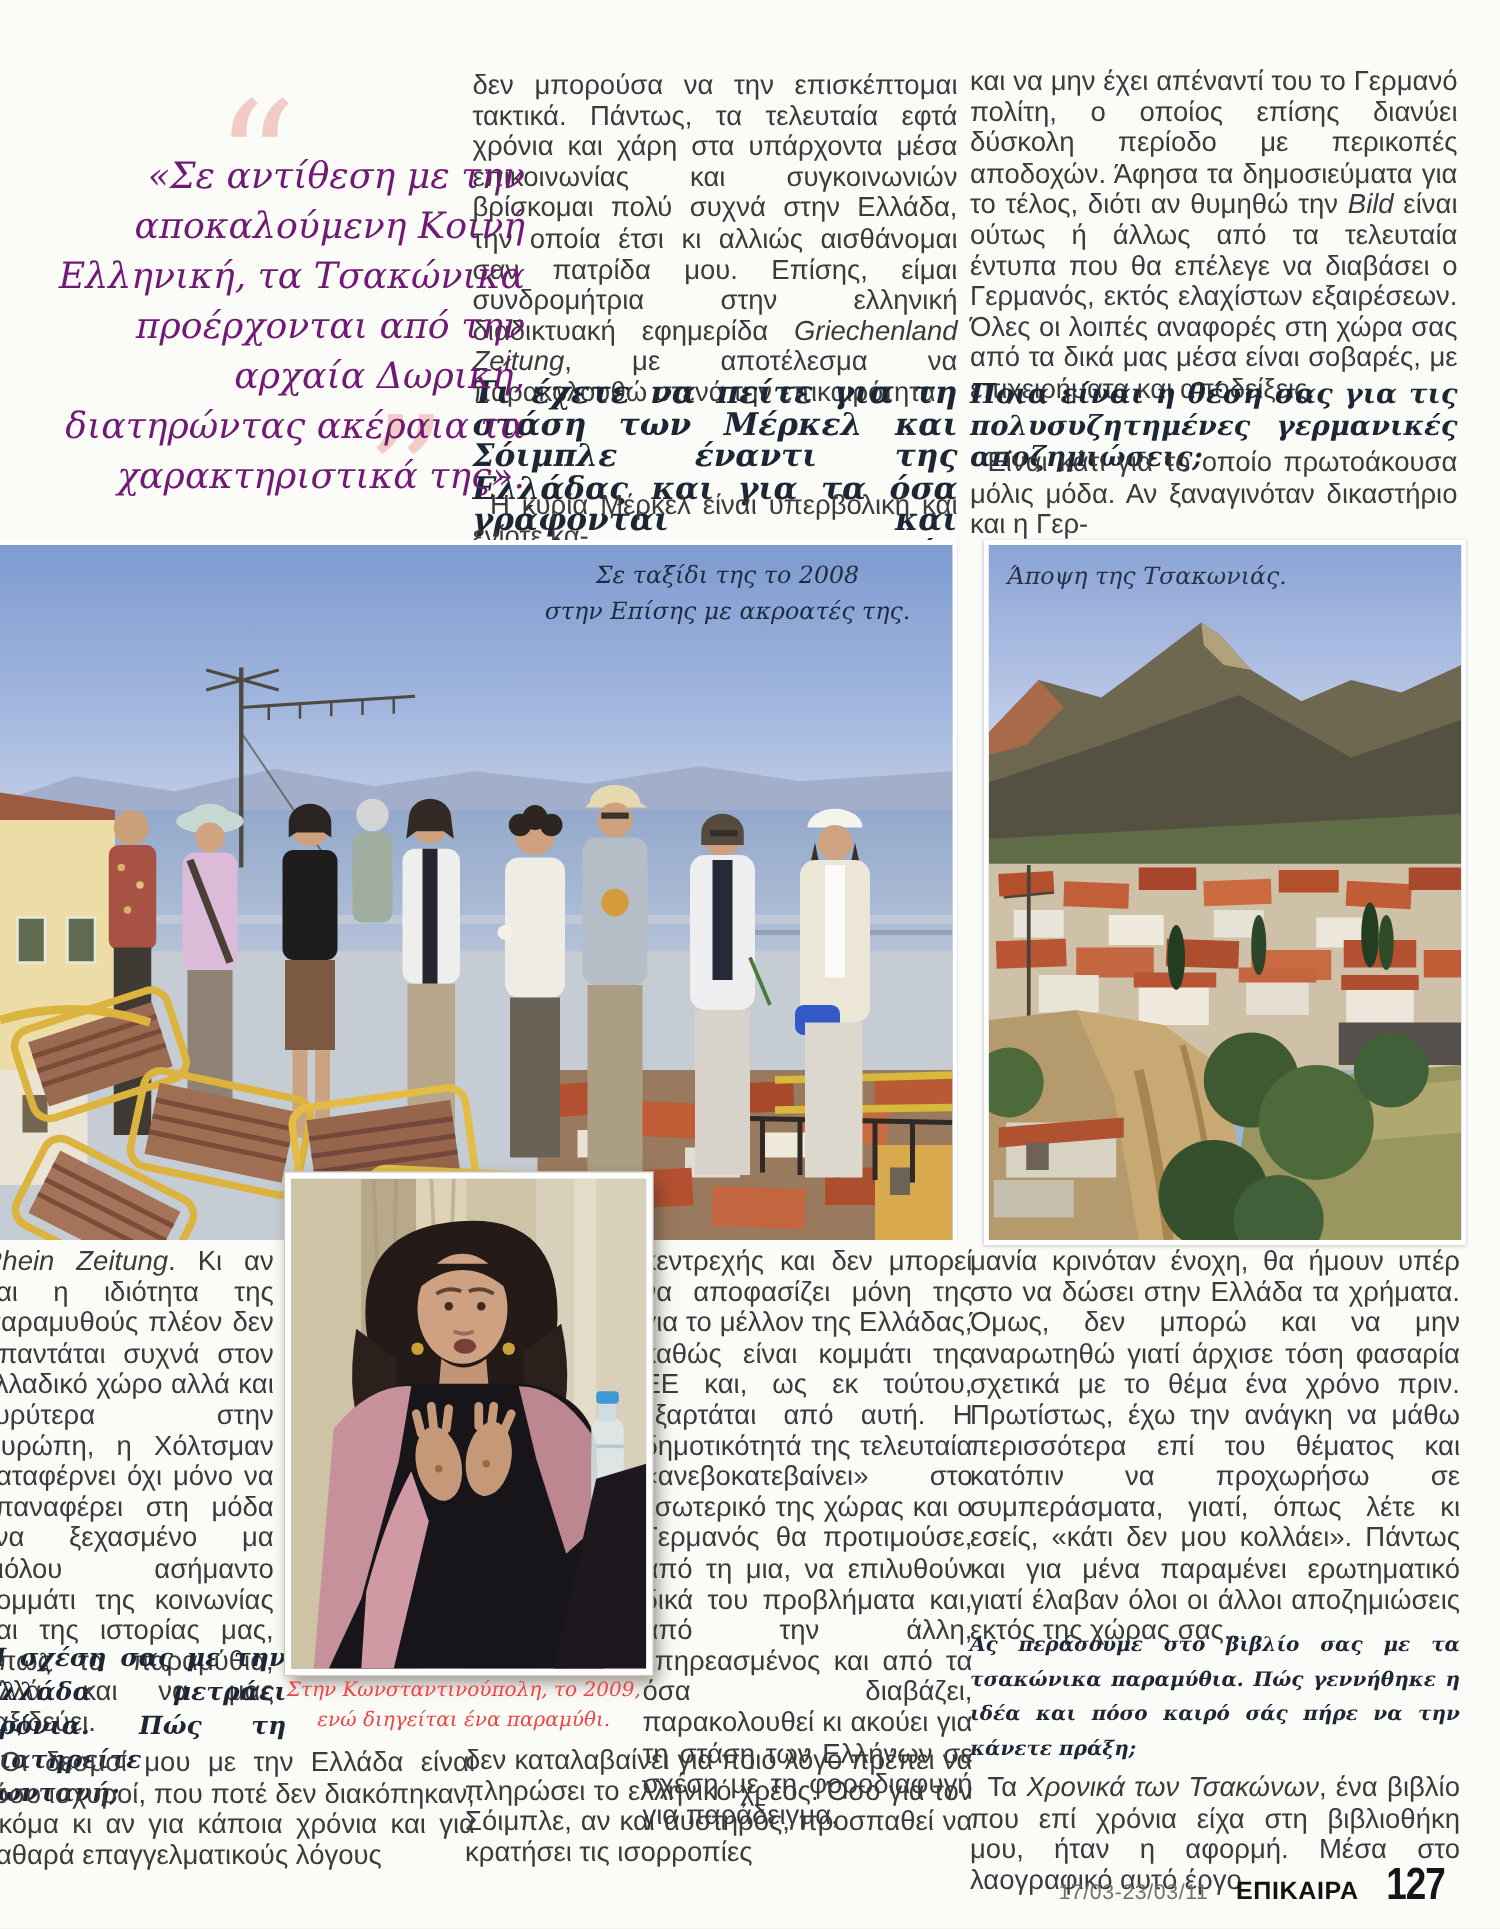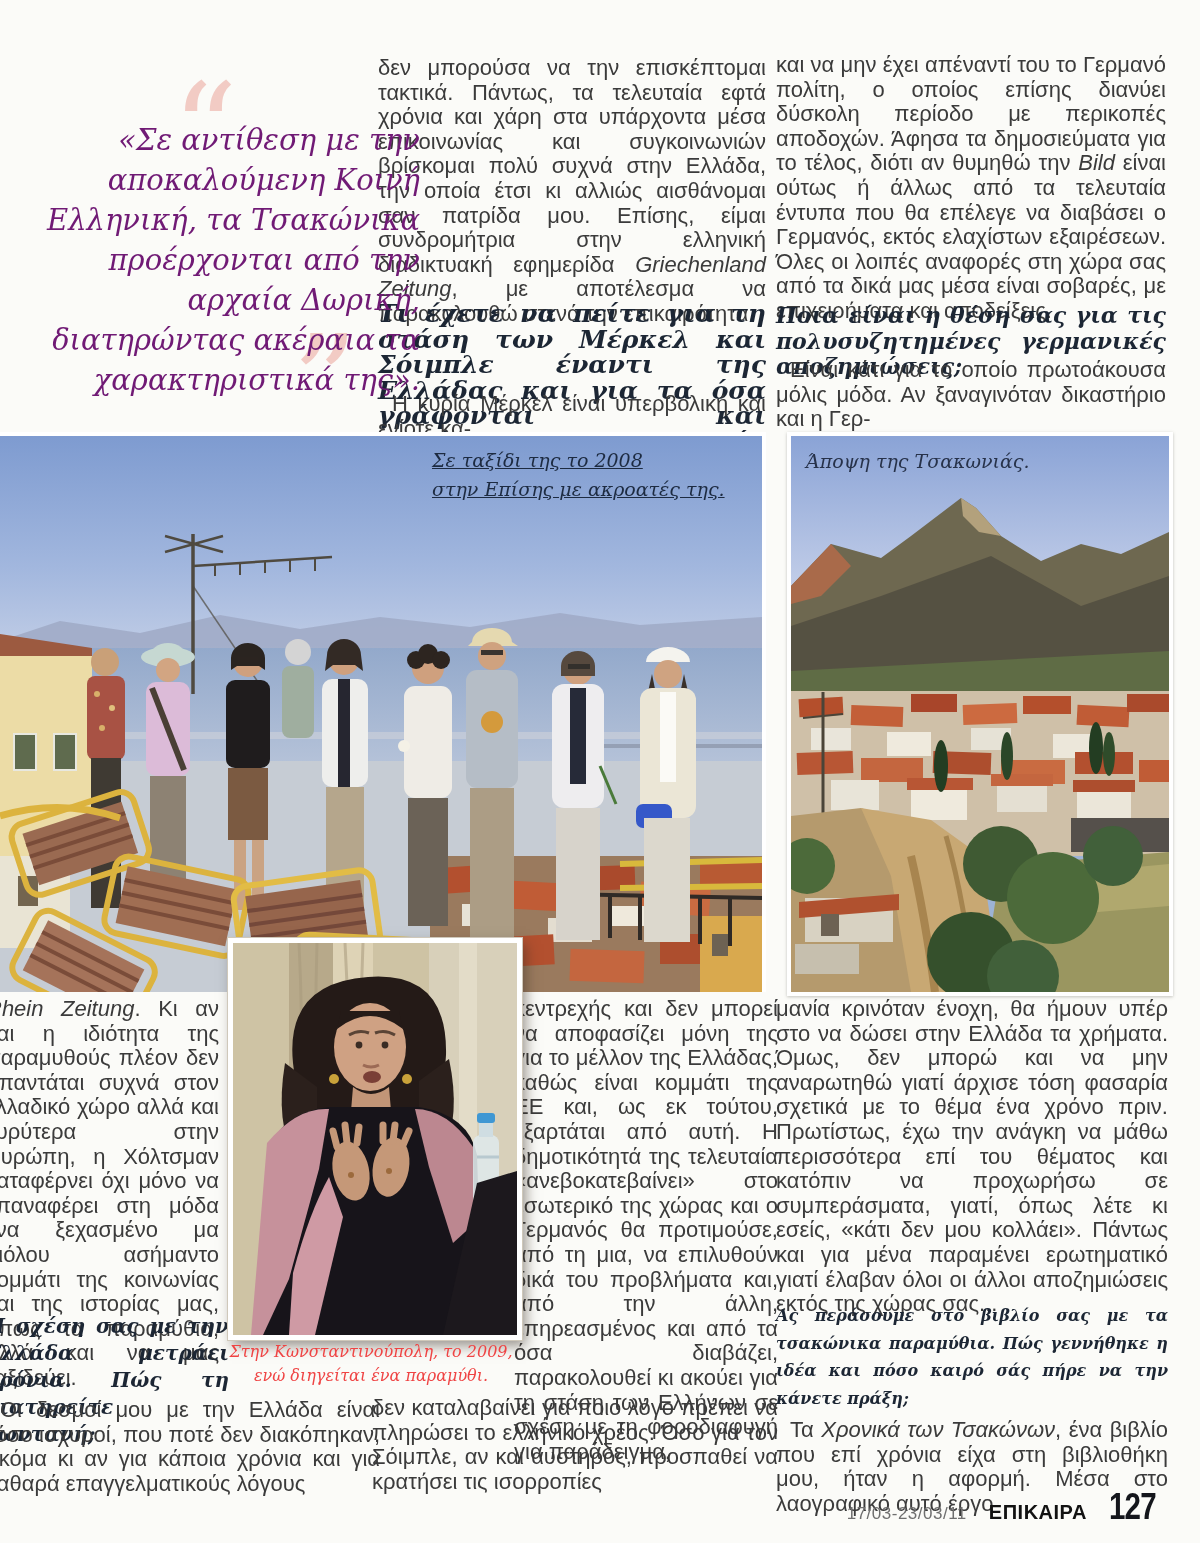--- a/index.html
+++ b/index.html
@@ -35,21 +35,21 @@
   .br-ans{left:776px;top:1418px;width:392px;}
   
   .photo{position:absolute;overflow:hidden;background:#9db3d6;}
   .photo svg{display:block;width:100%;height:100%;}
   .ph-group{left:0;top:432px;width:762px;height:556px;border-top:4px solid #fff;border-right:4px solid #fff;}
   .ph-village{left:787px;top:432px;width:378px;height:556px;border:4px solid #fff;box-shadow:0 1px 3px rgba(90,90,80,.35);}
   .ph-inset{left:228px;top:938px;width:284px;height:392px;border:5px solid #fff;z-index:5;
             box-shadow:0 0 0 1px #cfc8ba,4px 6px 12px rgba(60,50,40,.5);}
   .cap{position:absolute;font-family:"DejaVu Serif","Liberation Serif",serif;font-style:italic;
        font-size:19px;line-height:1.5;color:#1d2b41;z-index:4;}
-  .cap-group{left:432px;top:446px;width:300px;text-align:left;text-decoration:underline;}
+  .cap-group{left:432px;top:446px;width:300px;text-align:center;}
   .cap-village{left:806px;top:447px;width:330px;text-align:left;color:#27324a;}
   .cap-inset{left:222px;top:1340px;width:298px;text-align:center;font-size:16px;color:#ef4444;z-index:6;}
   
   .footer{position:absolute;left:640px;top:1486px;width:526px;display:flex;
           justify-content:flex-end;align-items:baseline;gap:22px;}
   .f-date{font-size:17px;color:#6f6f6f;letter-spacing:.5px;}
   .f-mag{font-size:20px;font-weight:800;color:#121212;letter-spacing:.5px;}
   .f-num{font-size:36px;font-weight:800;color:#14161c;transform:scaleX(.82);transform-origin:left bottom;
          display:inline-block;letter-spacing:-1px;}
 </style>

